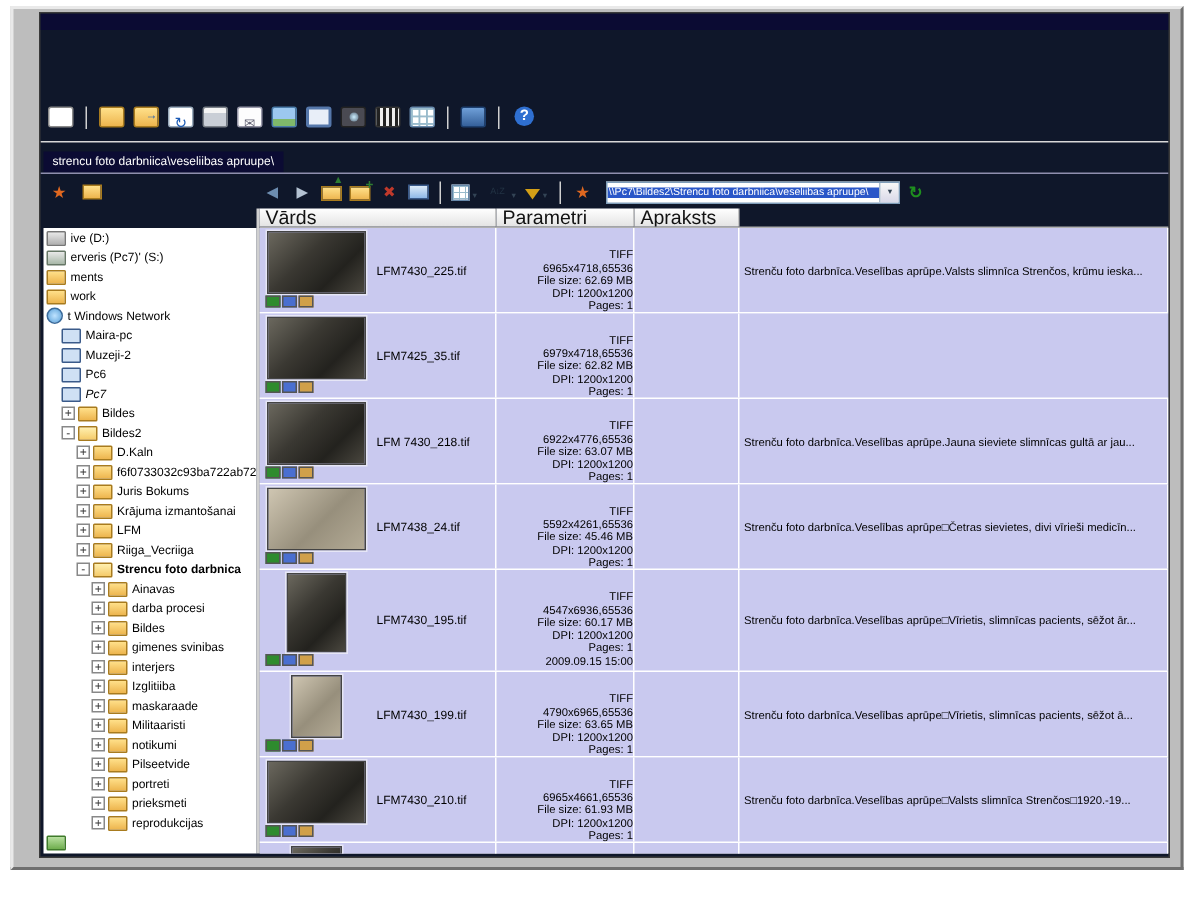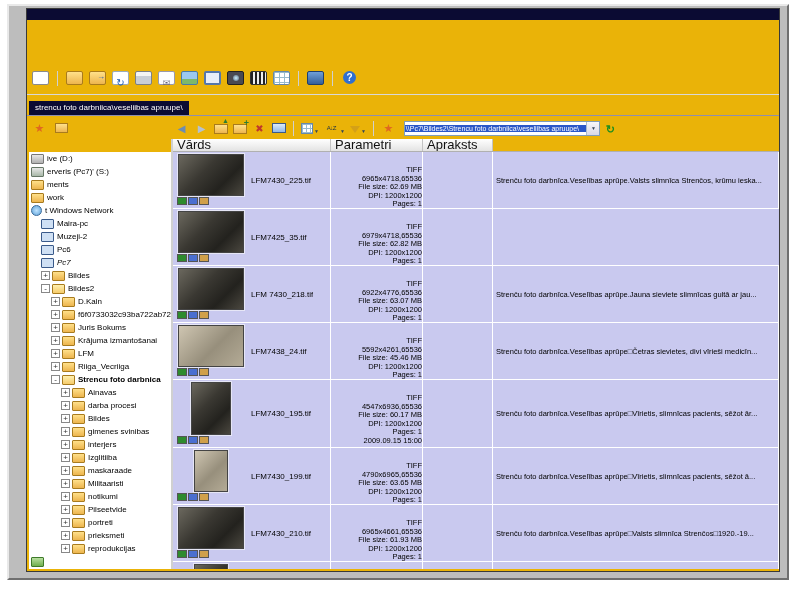--- a/index.html
+++ b/index.html
@@ -5,21 +5,21 @@
   html,body{margin:0;padding:0;}
   body{width:800px;height:600px;position:relative;background:#ffffff;overflow:hidden;
        font-family:"Liberation Sans",sans-serif;color:#000;}
 
   
   .frame{position:absolute;left:7px;top:4px;width:782px;height:576px;background:#bdbdbd;
          border-top:2px solid #e9e9e9;border-left:2px solid #e9e9e9;
          border-right:2px solid #6f6f6f;border-bottom:2px solid #6f6f6f;box-sizing:border-box;}
 
   
-  .window{position:absolute;left:26px;top:8px;width:754px;height:564px;background:#eab308;
+  .window{position:absolute;left:26px;top:8px;width:754px;height:564px;background:#0f172a;
           border:1px solid #3a3a3a;box-sizing:border-box;overflow:hidden;}
 
   .titlebar{position:absolute;left:0;top:0;width:100%;height:11px;background:#0b0b33;}
 
   
   .maintoolbar{position:absolute;left:4px;top:58px;height:22px;display:flex;align-items:center;gap:4px;}
   .tbline{position:absolute;left:0;top:85px;width:100%;border-top:1px solid #d8d8d8;}
   .tbtn{display:flex;align-items:center;padding:1px;}
   .ic{width:17px;height:14px;display:inline-block;border-radius:2px;box-sizing:border-box;}
   .ic-new{background:#fff;border:1px solid #8a8a8a;}

